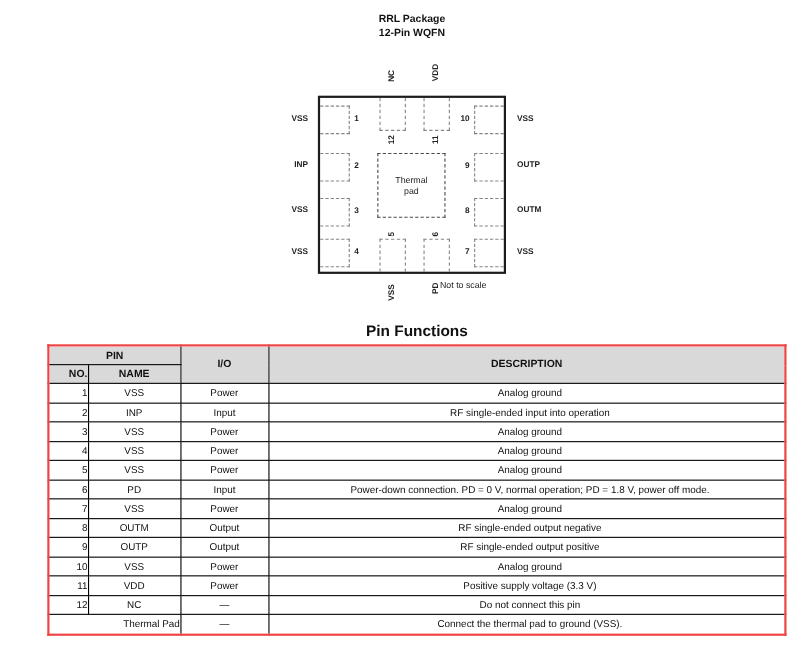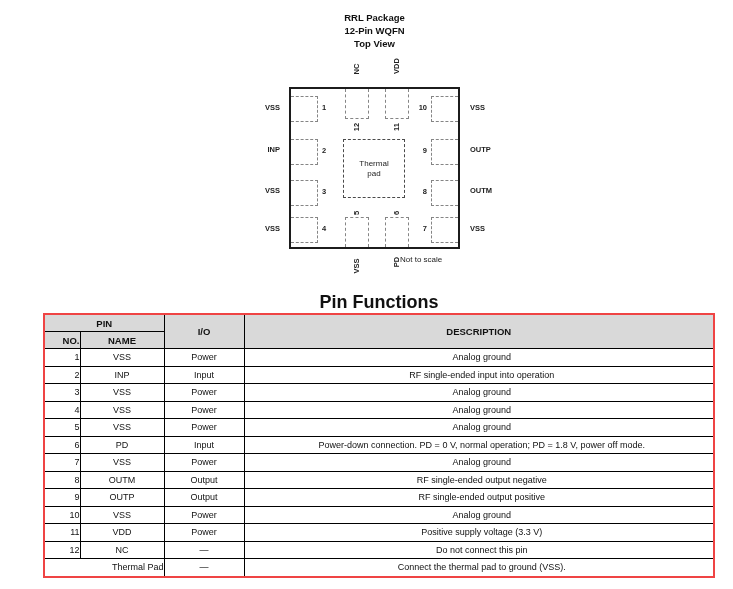--- a/index.html
+++ b/index.html
@@ -24,21 +24,21 @@
   .pin-num{position:absolute;font-size:7.5px;font-weight:bold;line-height:10px;color:#222;}
   .pin-num.rnum{text-align:right;}
   .rot{position:absolute;transform:translate(-50%,-50%) rotate(-90deg);white-space:nowrap;
        font-size:7.5px;font-weight:bold;line-height:9px;color:#222;}
   .side-lbl{position:absolute;font-size:7.5px;font-weight:bold;line-height:10px;color:#222;}
   .side-lbl.l{width:44px;text-align:right;}
   .note{position:absolute;left:400px;top:255px;font-size:8px;color:#222;}
 
   
   .tbl-title{position:absolute;left:43px;top:292px;width:672px;text-align:center;
-             font-size:18px;font-weight:bold;color:#111;}
+             font-size:14px;font-weight:bold;color:#111;}
   table.pin-table{position:absolute;left:43px;top:313px;width:672px;
                   border-collapse:collapse;border:2px solid #ef4444;
                   font-size:9px;color:#111;table-layout:fixed;}
   .pin-table th,.pin-table td{border:1px solid #000;padding:0 0;overflow:hidden;
                   white-space:nowrap;}
   .pin-table th{background:var(--table-header-bg,#d9d9d9);font-weight:bold;font-size:9.5px;
                 height:16px;}
   .pin-table td{height:16.5px;font-weight:normal;}
   .cen{text-align:center;}
   .lft{text-align:right;padding-left:4px !important;}
@@ -47,21 +47,20 @@
 </head>
 <body>
 
 <div class="page">
 
   <div class="diagram">
 
     <div class="pkg-title">
       <div>RRL Package</div>
       <div>12-Pin WQFN</div>
-      <div>Top View</div>
     </div>
 
     <span class="rot" style="left:356px;top:69px">NC</span>
     <span class="rot" style="left:396px;top:66px">VDD</span>
 
     <div class="pkg">
 
       <div class="pad left" style="top:7px"></div>
       <div class="pad left" style="top:50px"></div>
       <div class="pad left" style="top:91px"></div>

